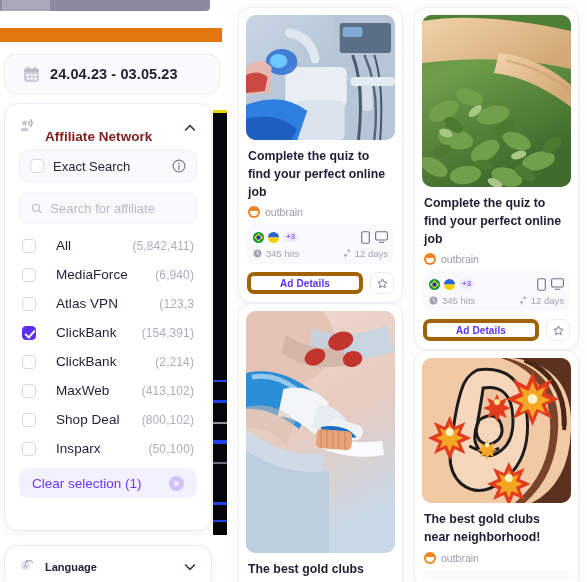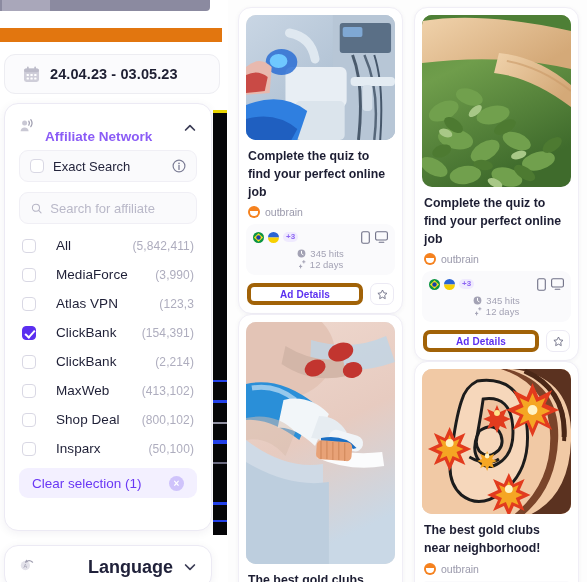--- a/index.html
+++ b/index.html
@@ -58,21 +58,21 @@
     width: 208px; height: 428px;
     background: #ffffff;
     border: 1px solid #eceaf4;
     border-radius: 14px;
     box-shadow: 0 2px 10px rgba(30,20,70,.06);
     padding: 13px 14px 0 14px;
     overflow: hidden;
   }
   .fc-header { display: flex; align-items: center; gap: 10px; height: 22px; }
   .fc-title {
-    font-size: 13.5px; font-weight: 700; color: #8b5cf6; flex: 1 1 auto;
+    font-size: 13.5px; font-weight: 700; color: #7f1d1d; flex: 1 1 auto;
     letter-spacing: .05px;
     margin-top: 16px;
   }
   .chev { width: 14px; height: 14px; flex: 0 0 auto; color: #3b3c55; }
   .chev svg { display: block; }
 
   .exact-row {
     margin-top: 11px;
     height: 32px; background: #fafafc; border: 1px solid #f0eff5;
     border-radius: 9px;
@@ -129,21 +129,21 @@
 
   
   .lang-card {
     position: absolute; left: 4px; top: 545px;
     width: 208px; height: 44px;
     background: #ffffff; border: 1px solid #eceaf4; border-radius: 14px;
     box-shadow: 0 2px 10px rgba(30,20,70,.06);
     padding: 0 14px;
     display: flex; align-items: center; gap: 10px;
   }
-  .lang-title { font-size: 18px; font-weight: 700; color: #20213a; flex: 1 1 auto; text-align: right; }
+  .lang-title { font-size: 11px; font-weight: 700; color: #20213a; flex: 1 1 auto; }
 
   
   .artifact-strip {
     position: absolute; left: 213px; top: 110px;
     width: 14px; height: 425px;
     background: #050508;
   }
   .artifact-strip i {
     position: absolute; left: 0; width: 14px; display: block;
   }
@@ -196,21 +196,21 @@
   .meta-row { display: flex; align-items: center; height: 16px; }
   .flags { display: flex; align-items: center; gap: 4px; flex: 1 1 auto; }
   .flag { width: 11px; height: 11px; border-radius: 50%; overflow: hidden; display: block; flex:0 0 auto; }
   .flag svg { display:block; width: 11px; height: 11px; }
   .flag-more {
     font-size: 8px; font-weight: 700; color: #8d66f3;
     background: #efeafe; border-radius: 5px; padding: 1px 3px; line-height: 1;
   }
   .devices { display: flex; align-items: center; gap: 5px; color: #6f7086; }
   .devices svg { display: block; }
-  .meta-row2 { display: flex; align-items: center; margin-top: 3px; flex-direction: column; }
+  .meta-row2 { display: flex; align-items: center; margin-top: 3px; }
   .hits { display: flex; align-items: center; gap: 4px; flex: 1 1 auto; }
   .hits-text, .days-text { font-size: 9.5px; color: #a3a2b4; }
   .days { display: flex; align-items: center; gap: 3px; }
   .mini-ic { color: #a3a2b4; display:block; }
 
   .card-actions { display: flex; align-items: center; gap: 7px; margin-top: 8px; padding: 0 1px; }
   .btn-details {
     flex: 1 1 auto; height: 22px; border: 4px solid #a16207; border-radius: 7px;
     background: #fff; color: #5b2ff0; font-size: 10px; font-weight: 700;
     display: flex; align-items: center; justify-content: center;
@@ -294,21 +294,21 @@
 
       <div class="aff-list">
         <div class="aff-row">
           <span class="cbx"></span>
           <span class="aff-name">All</span>
           <span class="aff-count">(5,842,411)</span>
         </div>
         <div class="aff-row">
           <span class="cbx"></span>
           <span class="aff-name">MediaForce</span>
-          <span class="aff-count">(3,990)</span>
+          <span class="aff-count">(6,940)</span>
         </div>
         <div class="aff-row">
           <span class="cbx"></span>
           <span class="aff-name">Atlas VPN</span>
           <span class="aff-count">(123,3</span>
         </div>
         <div class="aff-row">
           <span class="cbx checked"></span>
           <span class="aff-name">ClickBank</span>
           <span class="aff-count">(154,391)</span>

